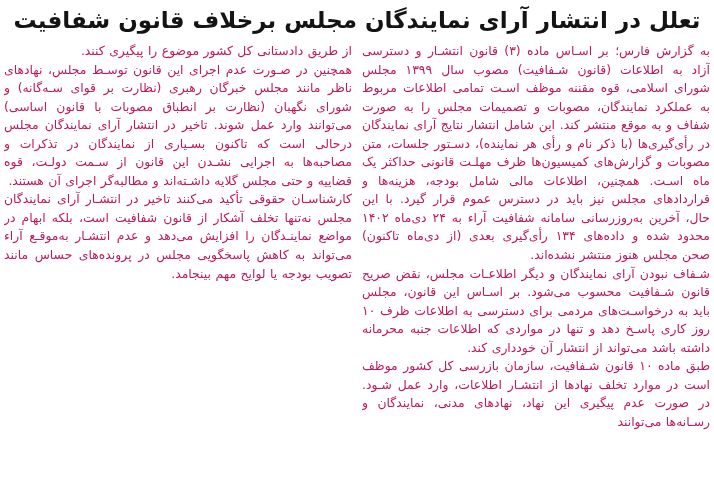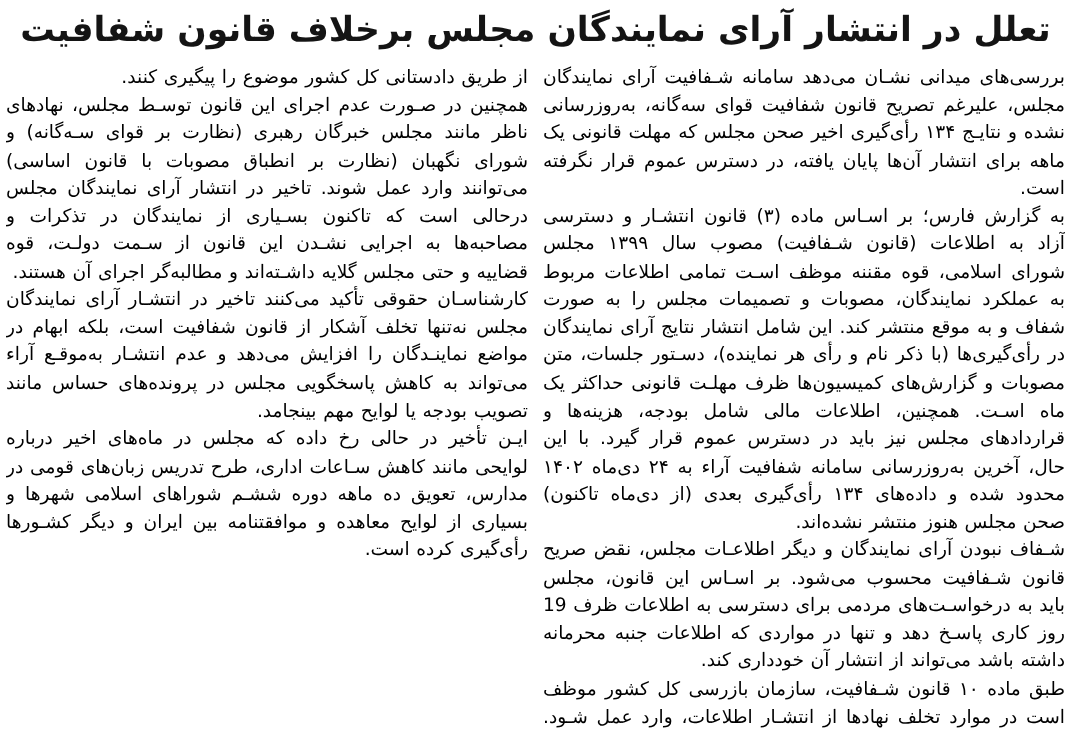--- a/index.html
+++ b/index.html
@@ -41,42 +41,40 @@
     width: 348px;
     height: 446px;
     overflow: hidden;
   }
   .col p {
     margin: 0;
     font-size: 12.4px;
     line-height: 18.55px;
     text-align: justify;
     text-justify: inter-word;
-    color: #000000;
+    color: #be185d;
     word-spacing: 0.5px;
   }
 </style>
 </head>
 <body>
 
 <div class="page">
 
   <h1 class="article-title">تعلل در انتشار آرای نمایندگان مجلس برخلاف قانون شفافیت</h1>
 
   <div class="columns">
 
     <div class="col">
-      <p>بررسی‌های میدانی نشـان می‌دهد سامانه شـفافیت آرای نمایندگان مجلس، علیرغم تصریح قانون شفافیت قوای سه‌گانه، به‌روزرسانی نشده و نتایـج ۱۳۴ رأی‌گیری اخیر صحن مجلس که مهلت قانونی یک ماهه برای انتشار آن‌ها پایان یافته، در دسترس عموم قرار نگرفته است.</p>
       <p>به گزارش فارس؛ بر اسـاس ماده (۳) قانون انتشـار و دسترسی آزاد به اطلاعات (قانون شـفافیت) مصوب سال ۱۳۹۹ مجلس شورای اسلامی، قوه مقننه موظف اسـت تمامی اطلاعات مربوط به عملکرد نمایندگان، مصوبات و تصمیمات مجلس را به صورت شفاف و به موقع منتشر کند. این شامل انتشار نتایج آرای نمایندگان در رأی‌گیری‌ها (با ذکر نام و رأی هر نماینده)، دسـتور جلسات، متن مصوبات و گزارش‌های کمیسیون‌ها ظرف مهلـت قانونی حداکثر یک ماه اسـت. همچنین، اطلاعات مالی شامل بودجه، هزینه‌ها و قراردادهای مجلس نیز باید در دسترس عموم قرار گیرد. با این حال، آخرین به‌روزرسانی سامانه شفافیت آراء به ۲۴ دی‌ماه ۱۴۰۲ محدود شده و داده‌های ۱۳۴ رأی‌گیری بعدی (از دی‌ماه تاکنون) صحن مجلس هنوز منتشر نشده‌اند.</p>
-      <p>شـفاف نبودن آرای نمایندگان و دیگر اطلاعـات مجلس، نقض صریح قانون شـفافیت محسوب می‌شود. بر اسـاس این قانون، مجلس باید به درخواسـت‌های مردمی برای دسترسی به اطلاعات ظرف 19 روز کاری پاسـخ دهد و تنها در مواردی که اطلاعات جنبه محرمانه داشته باشد می‌تواند از انتشار آن خودداری کند.</p>
+      <p>شـفاف نبودن آرای نمایندگان و دیگر اطلاعـات مجلس، نقض صریح قانون شـفافیت محسوب می‌شود. بر اسـاس این قانون، مجلس باید به درخواسـت‌های مردمی برای دسترسی به اطلاعات ظرف ۱۰ روز کاری پاسـخ دهد و تنها در مواردی که اطلاعات جنبه محرمانه داشته باشد می‌تواند از انتشار آن خودداری کند.</p>
       <p>طبق ماده ۱۰ قانون شـفافیت، سازمان بازرسی کل کشور موظف است در موارد تخلف نهادها از انتشـار اطلاعات، وارد عمل شـود. در صورت عدم پیگیری این نهاد، نهادهای مدنی، نمایندگان و رسـانه‌ها می‌توانند</p>
     </div>
 
     <div class="col">
       <p>از طریق دادستانی کل کشور موضوع را پیگیری کنند.</p>
       <p>همچنین در صـورت عدم اجرای این قانون توسـط مجلس، نهادهای ناظر مانند مجلس خبرگان رهبری (نظارت بر قوای سـه‌گانه) و شورای نگهبان (نظارت بر انطباق مصوبات با قانون اساسی) می‌توانند وارد عمل شوند. تاخیر در انتشار آرای نمایندگان مجلس درحالی است که تاکنون بسـیاری از نمایندگان در تذکرات و مصاحبه‌ها به اجرایی نشـدن این قانون از سـمت دولـت، قوه قضاییه و حتی مجلس گلایه داشـته‌اند و مطالبه‌گر اجرای آن هستند.</p>
       <p>کارشناسـان حقوقی تأکید می‌کنند تاخیر در انتشـار آرای نمایندگان مجلس نه‌تنها تخلف آشکار از قانون شفافیت است، بلکه ابهام در مواضع نماینـدگان را افزایش می‌دهد و عدم انتشـار به‌موقـع آراء می‌تواند به کاهش پاسخگویی مجلس در پرونده‌های حساس مانند تصویب بودجه یا لوایح مهم بینجامد.</p>
-      <p>ایـن تأخیر در حالی رخ داده که مجلس در ماه‌های اخیر درباره لوایحی مانند کاهش سـاعات اداری، طرح تدریس زبان‌های قومی در مدارس، تعویق ده ماهه دوره ششـم شوراهای اسلامی شهرها و بسیاری از لوایح معاهده و موافقتنامه بین ایران و دیگر کشـورها رأی‌گیری کرده است.</p>
     </div>
 
   </div>
 
 </div>
 
 </body></html>

